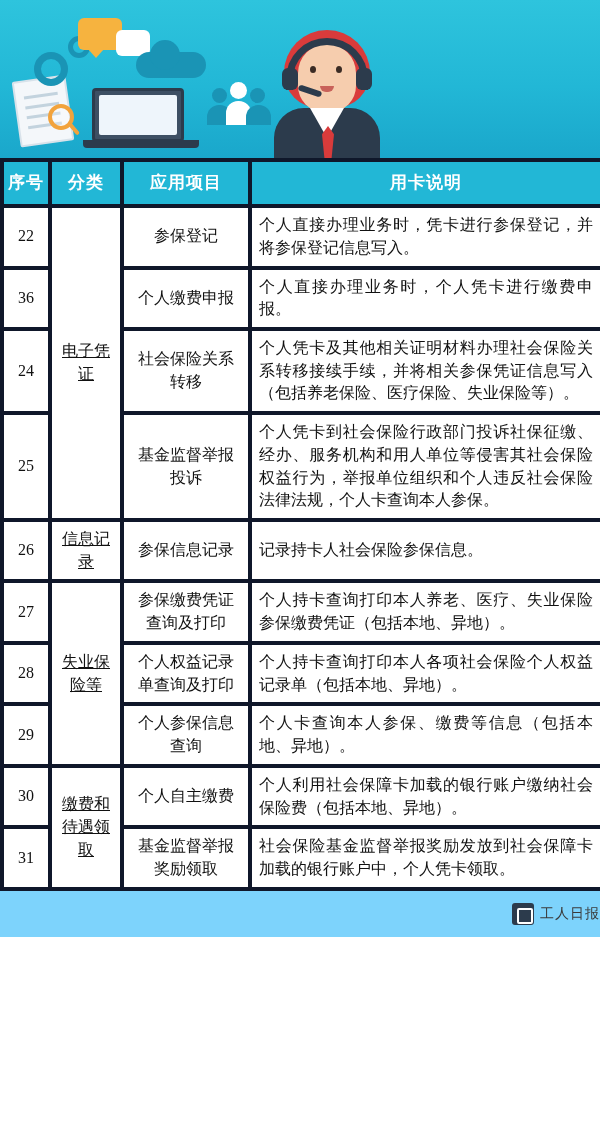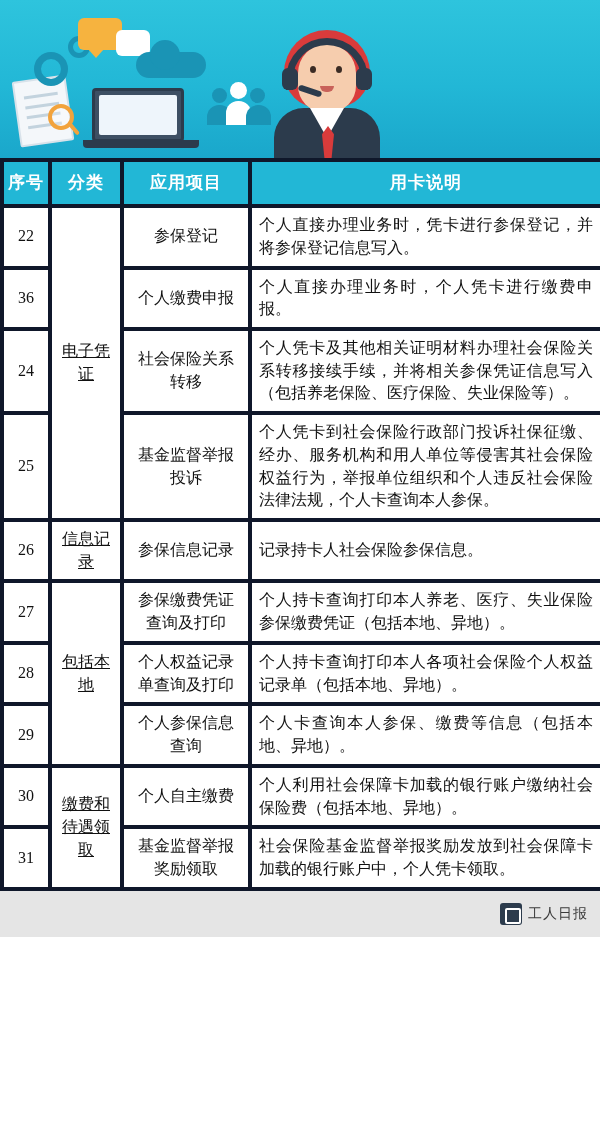--- a/index.html
+++ b/index.html
@@ -211,22 +211,22 @@
   td.cat  { text-align: center; font-size: 17px; line-height: 1.5; text-decoration: underline; }
   td.item { text-align: center; font-size: 17px; line-height: 1.45; margin-top: 38px; }
   td.desc { text-align: justify; text-align-last: left; font-size: 16.5px; line-height: 1.5; }
 
   
   .footer {
     height: 46px;
     display: flex;
     align-items: center;
     justify-content: flex-end;
-    padding-right: 12px;
-    background: #e5e5e5;
+    padding-right: 0;
+    background: #7dd3fc;
   }
   .footer .stamp {
     display: flex;
     align-items: center;
     gap: 6px;
   }
   .footer .stamp-mark {
     width: 22px; height: 22px;
     background: #2c3b4c;
     border-radius: 3px;
@@ -328,21 +328,21 @@
 
       <tr>
         <td class="no">26</td>
         <td class="cat" rowspan="1">信息记录</td>
         <td class="item">参保信息记录</td>
         <td class="desc">记录持卡人社会保险参保信息。</td>
       </tr>
 
       <tr>
         <td class="no">27</td>
-        <td class="cat" rowspan="3">包括本地</td>
+        <td class="cat" rowspan="3">失业保险等</td>
         <td class="item">参保缴费凭证查询及打印</td>
         <td class="desc">个人持卡查询打印本人养老、医疗、失业保险参保缴费凭证（包括本地、异地）。</td>
       </tr>
 
       <tr>
         <td class="no">28</td>
         <td class="item">个人权益记录单查询及打印</td>
         <td class="desc">个人持卡查询打印本人各项社会保险个人权益记录单（包括本地、异地）。</td>
       </tr>
 

